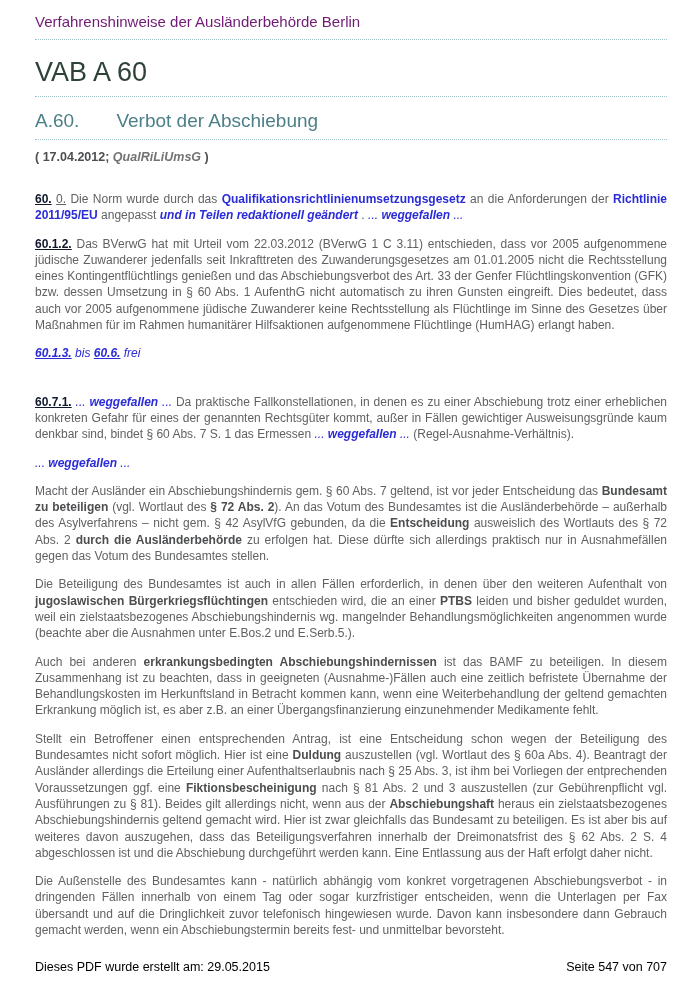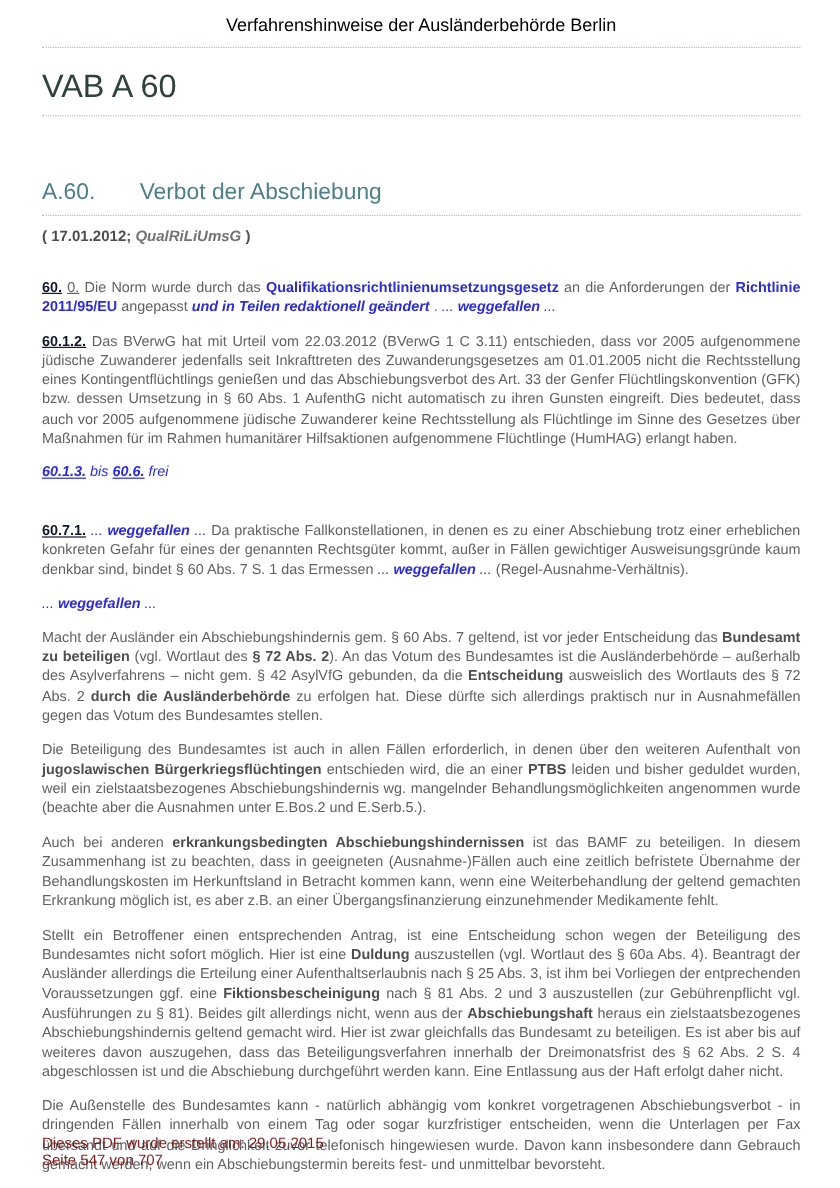--- a/index.html
+++ b/index.html
@@ -10,42 +10,41 @@
     position: relative;
     overflow: hidden;
   }
   .page {
     position: absolute; inset: 0;
     padding: 10px 33px 0 35px;
     box-sizing: border-box;
   }
   
   .site-title {
-    color: #000000;
+    color: #701a75;
     font-size: 15px;
     padding-top: 3px;
     padding-bottom: 9px;
     border-bottom: 1px dotted #9fc4ca;
-    text-align: center;
   }
   .doc-title {
     color: #2e4238;
     font-size: 27px;
     margin-top: 17px;
     padding-bottom: 8px;
     border-bottom: 1px dotted #9fc4ca;
   }
   .section-head {
     color: #4c7f88;
     font-size: 19px;
     margin-top: 13px;
     padding-bottom: 7px;
     border-bottom: 1px dotted #9fc4ca;
   }
-  .section-head .sec-num { display: inline-block; margin-right: 37px; margin-top: 40px; }
+  .section-head .sec-num { display: inline-block; margin-right: 37px; }
   .meta-line {
     margin-top: 10px;
     font-size: 12.5px;
     font-weight: bold;
     color: #4d4e50;
   }
   .meta-line .meta-link {
     color: #737373; font-style: italic; font-weight: bold;
     cursor: pointer;
   }
@@ -71,39 +70,38 @@
   .seg-bib { color: #2b2bd8; font-style: italic; font-weight: bold; }
   .seg-link{ color: #2b2bd8; font-weight: bold; cursor: pointer; }
   .seg-ref { color: #2b2bd8; font-style: italic; font-weight: bold; text-decoration: underline; cursor: pointer; }
   
   .footer {
     position: absolute;
     left: 35px; right: 33px; bottom: 16px;
     display: flex;
     justify-content: space-between;
     font-size: 12.5px;
-    color: #7f1d1d;
-    flex-direction: column;
+    color: #000000;
   }
 </style>
 </head>
 <body>
 
 <div class="page">
 
   <div class="site-title">Verfahrenshinweise der Ausländerbehörde Berlin</div>
 
   <div class="doc-title">VAB A 60</div>
 
   <div class="section-head">
     <span class="sec-num">A.60.</span><span>Verbot der Abschiebung</span>
   </div>
 
   <div class="meta-line">
-    <span>( 17.01.2012;</span>
+    <span>( 17.04.2012;</span>
     <span class="meta-link">QualRiLiUmsG</span>
     <span>)</span>
   </div>
 
   <div class="doc-body" id="doc-body">
       <p class="para first"><span class="seg-num">60.</span><span class="seg-n"> </span><span class="seg-num2">0.</span><span class="seg-n"> Die Norm wurde durch das </span><span class="seg-link">Qualifikationsrichtlinienumsetzungsgesetz</span><span class="seg-n"> an die Anforderungen der </span><span class="seg-link">Richtlinie 2011/95/EU</span><span class="seg-n"> angepasst </span><span class="seg-bib">und in Teilen redaktionell geändert</span><span class="seg-n"> . </span><span class="seg-ib">... </span><span class="seg-bib">weggefallen</span><span class="seg-ib"> ...</span></p>
       <p class="para gap-lg"><span class="seg-num">60.1.2.</span><span class="seg-n">  Das BVerwG hat mit Urteil vom 22.03.2012 (BVerwG 1 C 3.11) entschieden, dass vor 2005 aufgenommene jüdische Zuwanderer jedenfalls seit Inkrafttreten des Zuwanderungsgesetzes am 01.01.2005 nicht die Rechtsstellung eines Kontingentflüchtlings genießen und das Abschiebungsverbot des Art. 33 der Genfer Flüchtlingskonvention (GFK) bzw. dessen Umsetzung in § 60 Abs. 1 AufenthG nicht automatisch zu ihren Gunsten eingreift. Dies bedeutet, dass auch vor 2005 aufgenommene jüdische Zuwanderer keine Rechtsstellung als Flüchtlinge im Sinne des Gesetzes über Maßnahmen für im Rahmen humanitärer Hilfsaktionen aufgenommene Flüchtlinge (HumHAG) erlangt haben.</span></p>
       <p class="para gap-lg"><span class="seg-ref">60.1.3.</span><span class="seg-n"> </span><span class="seg-ib">bis</span><span class="seg-n"> </span><span class="seg-ref">60.6.</span><span class="seg-n"> </span><span class="seg-ib">frei</span></p>
       <p class="para gap-xl"><span class="seg-num">60.7.1.</span><span class="seg-n"> </span><span class="seg-ib">... </span><span class="seg-bib">weggefallen</span><span class="seg-ib"> ...</span><span class="seg-n"> Da praktische Fallkonstellationen, in denen es zu einer Abschiebung trotz einer erheblichen konkreten Gefahr für eines der genannten Rechtsgüter kommt, außer in Fällen gewichtiger Ausweisungsgründe kaum denkbar sind, bindet § 60 Abs. 7 S. 1 das Ermessen </span><span class="seg-ib">... </span><span class="seg-bib">weggefallen</span><span class="seg-ib"> ...</span><span class="seg-n"> (Regel-Ausnahme-Verhältnis).</span></p>
       <p class="para"><span class="seg-ib">... </span><span class="seg-bib">weggefallen</span><span class="seg-ib"> ...</span></p>

